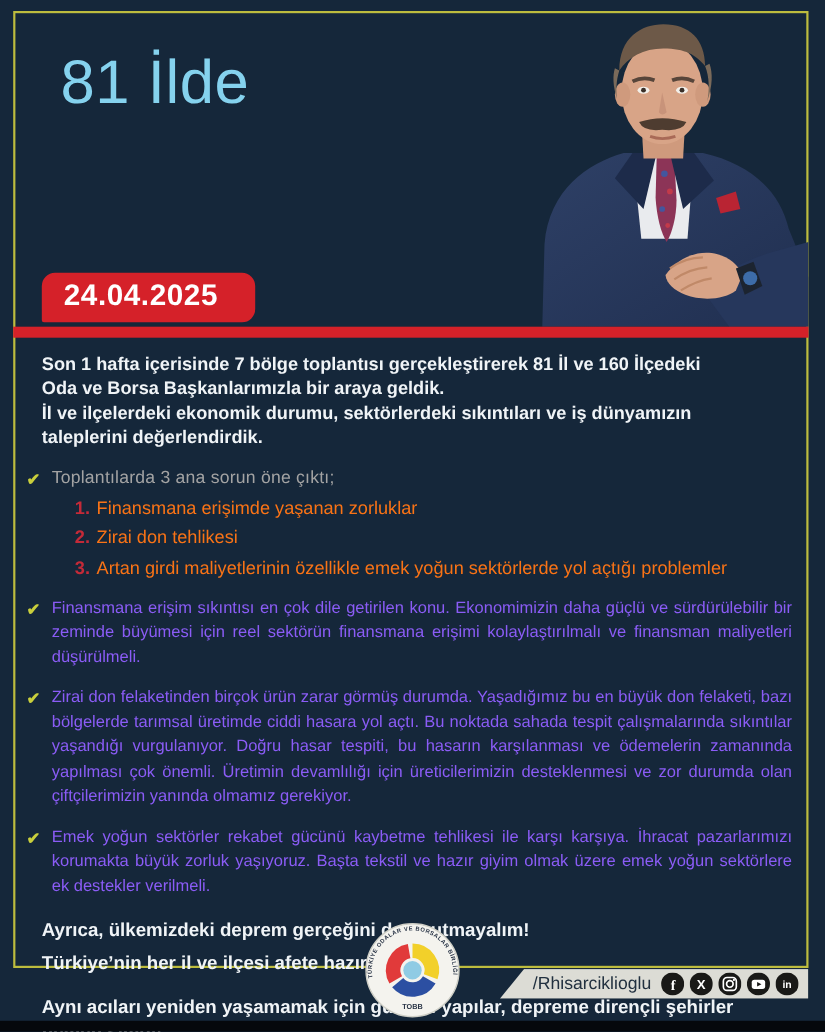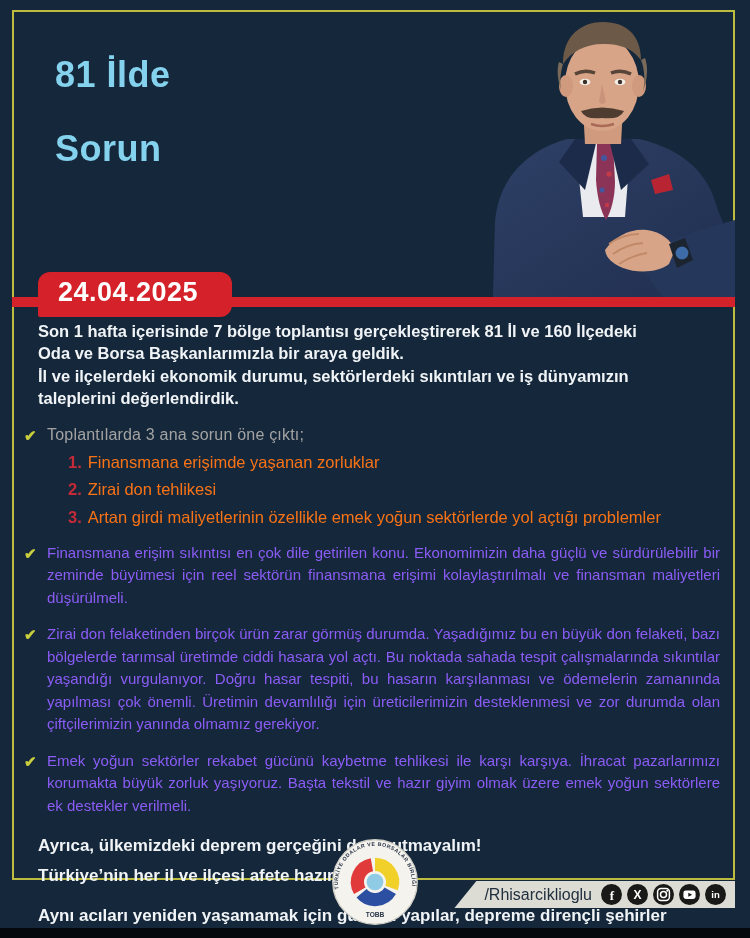--- a/index.html
+++ b/index.html
@@ -14,25 +14,25 @@
     position:absolute; left:12px; top:10px; width:723px; height:870px;
     border:2px solid #bdbc3e; z-index:1; pointer-events:none;
   }
   .bottom-strip{
     position:absolute; left:0; bottom:0; width:100%; height:10px;
     background:#05080c; z-index:6;
   }
   .photo{ position:absolute; top:12px; right:15px; width:272px; height:285px; z-index:2; }
   .title-block{ position:absolute; left:55px; top:38px; z-index:3; }
   .title-line{
-    font-size:36px; font-weight:700; color:#85d2ee; line-height:74px;
+    font-size:56px; font-weight:400; color:#85d2ee; line-height:74px;
     letter-spacing:0.5px; white-space:nowrap;
   }
   .date-badge{
-    position:absolute; left:38px; top:272px; z-index:5;
+    position:absolute; left:38px; top:248px; z-index:5;
     background:#d52129; color:#ffffff; font-size:27px; font-weight:700;
     padding:5px 34px 9px 20px; border-radius:12px 12px 12px 2px;
     letter-spacing:0.5px;
   }
   .red-line{
     position:absolute; left:12px; top:297px; width:723px; height:10px;
     background:#d52129; z-index:4;
   }
   .content{ position:absolute; left:38px; top:314px; width:682px; z-index:3; color:#eef3f6; }
   .intro{ font-size:16.5px; font-weight:700; line-height:1.35; color:#f0f4f7; }
@@ -126,21 +126,20 @@
     <path d="M146,232 Q160,222 176,222" stroke="#c08968" stroke-width="2" fill="none"></path>
     <path d="M150,242 Q164,232 180,231" stroke="#c08968" stroke-width="2" fill="none"></path>
     <path d="M156,252 Q170,243 184,241" stroke="#c08968" stroke-width="2" fill="none"></path>
 
     <path d="M206,232 L222,226 L230,248 L214,256 Z" fill="#1c2430"></path>
     <circle cx="219" cy="241" r="6.4" fill="#3d6ca8"></circle>
   </svg>
 
   <div class="title-block">
     <div class="title-line">81 İlde</div>
-    <div class="title-line">Sorun</div>
   </div>
 
   <div class="red-line"></div>
   <div class="date-badge">24.04.2025</div>
 
   <div class="content">
 
     <p class="intro intro1">Son 1 hafta içerisinde 7 bölge toplantısı gerçekleştirerek 81 İl ve 160 İlçedeki Oda ve Borsa Başkanlarımızla bir araya geldik.</p>
     <p class="intro intro2">İl ve ilçelerdeki ekonomik durumu, sektörlerdeki sıkıntıları ve iş dünyamızın taleplerini değerlendirdik.</p>
 

